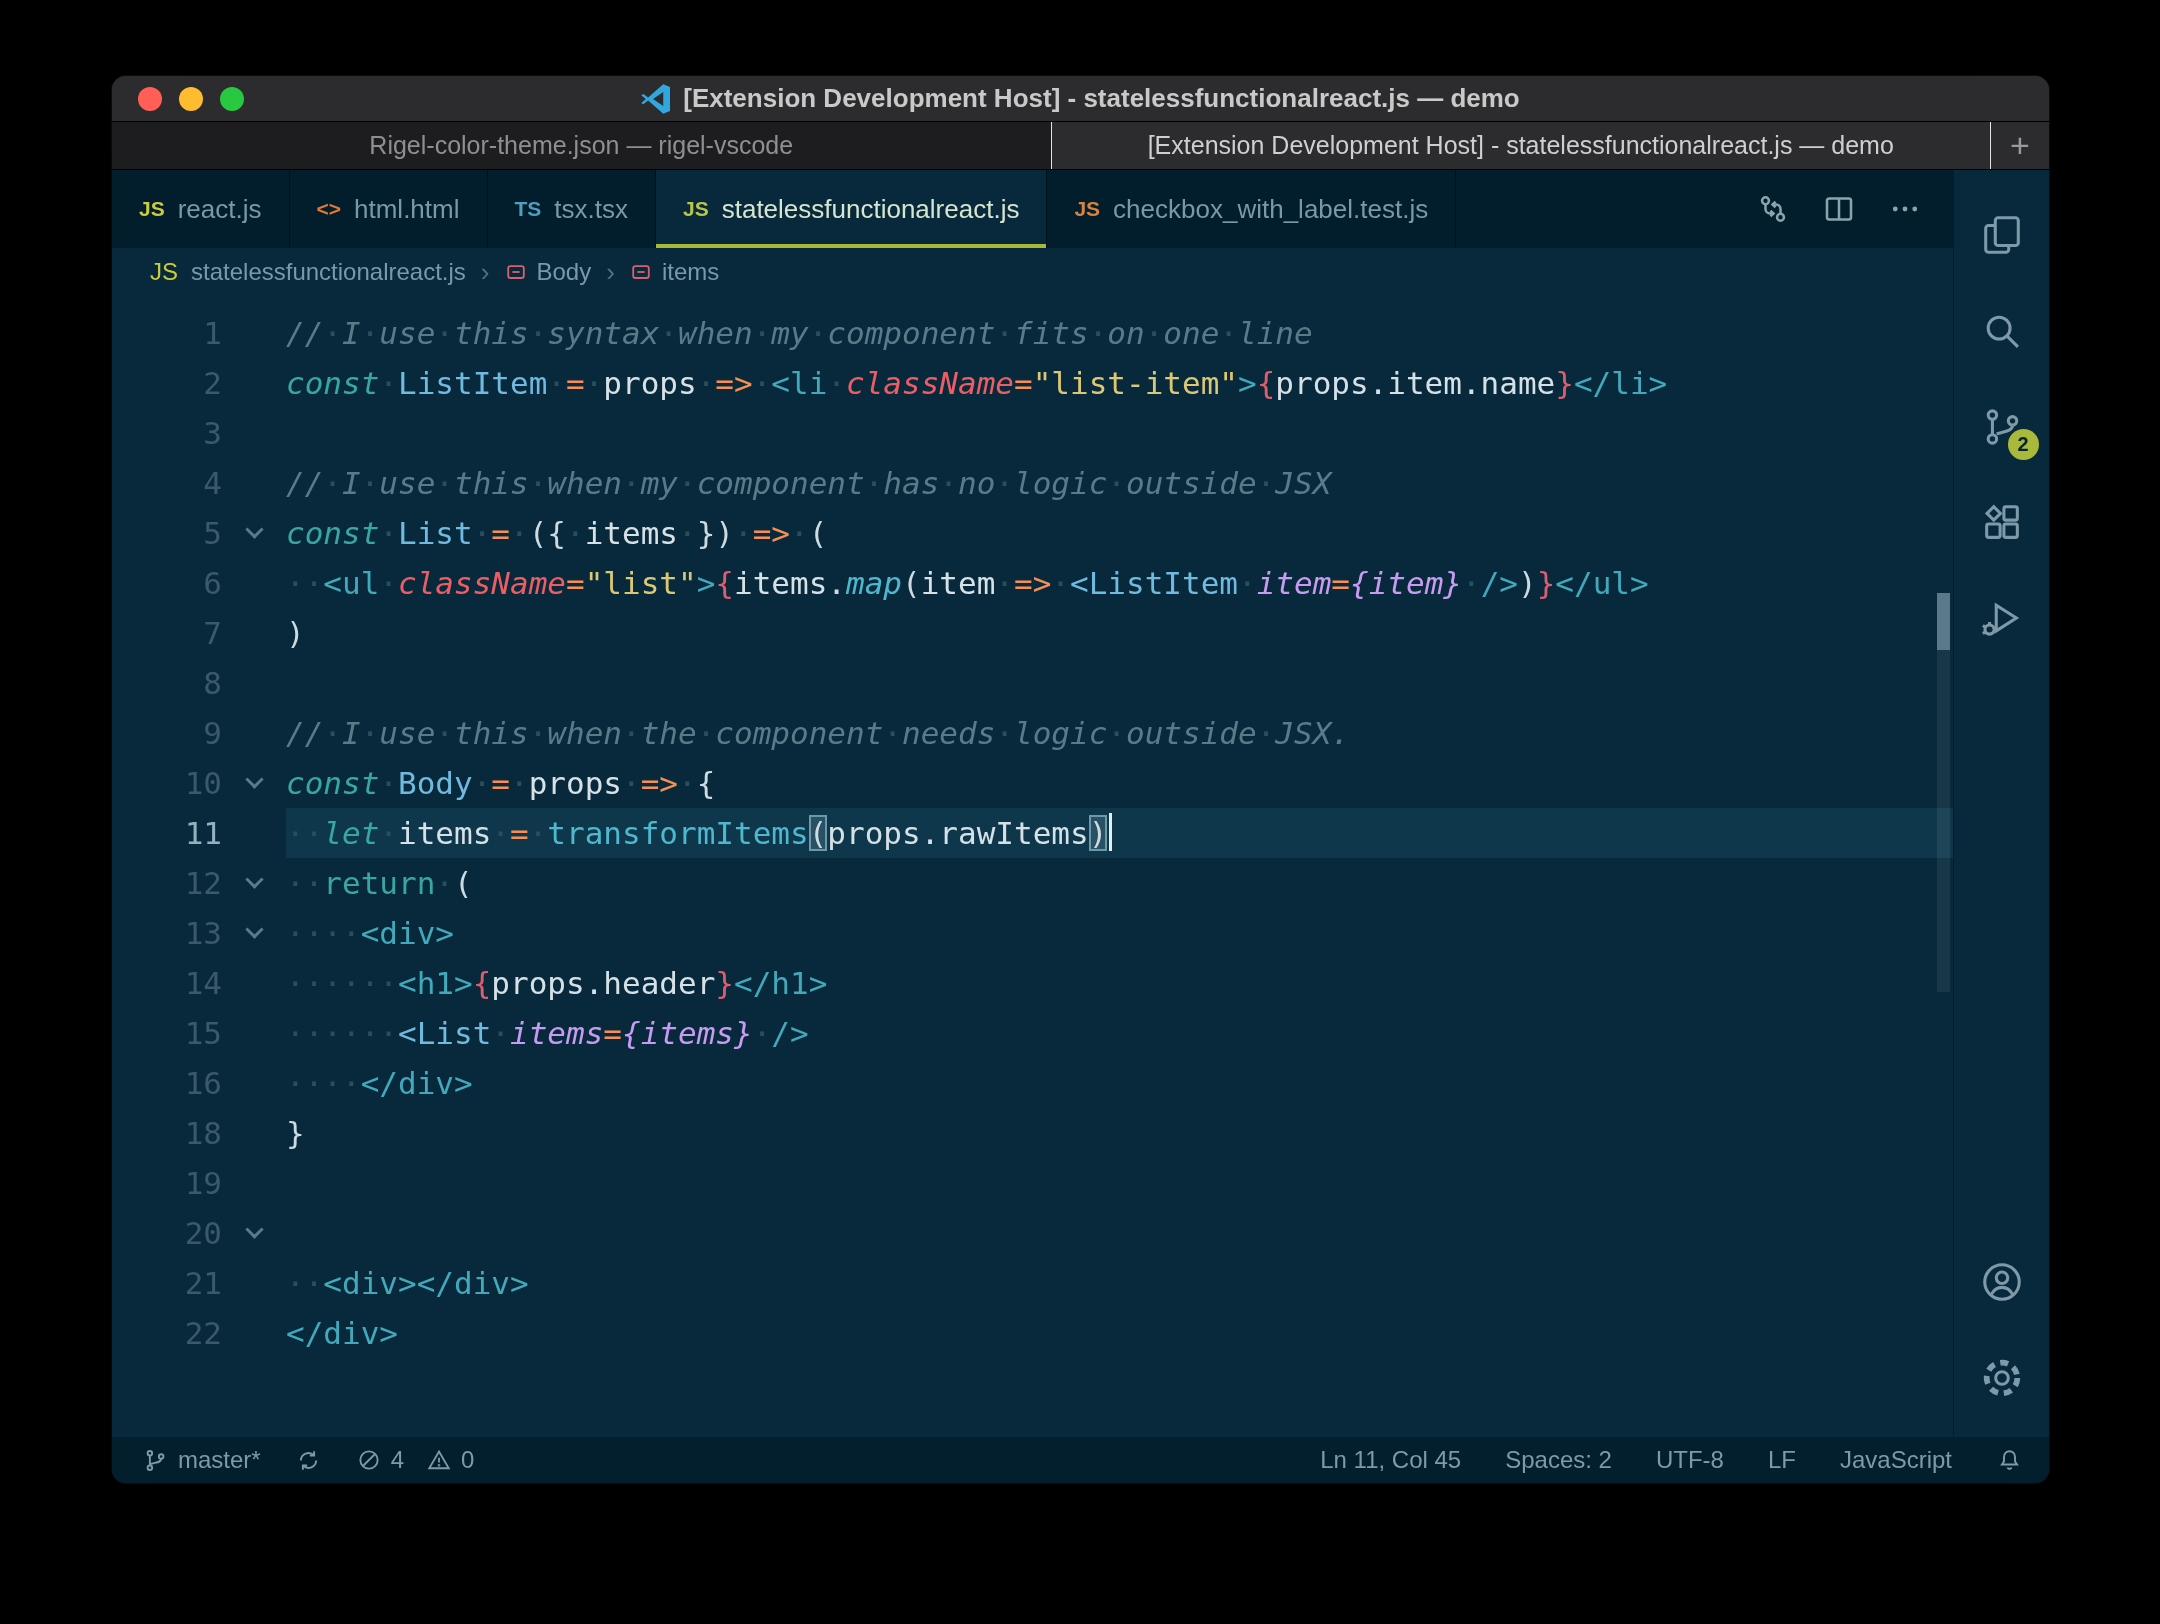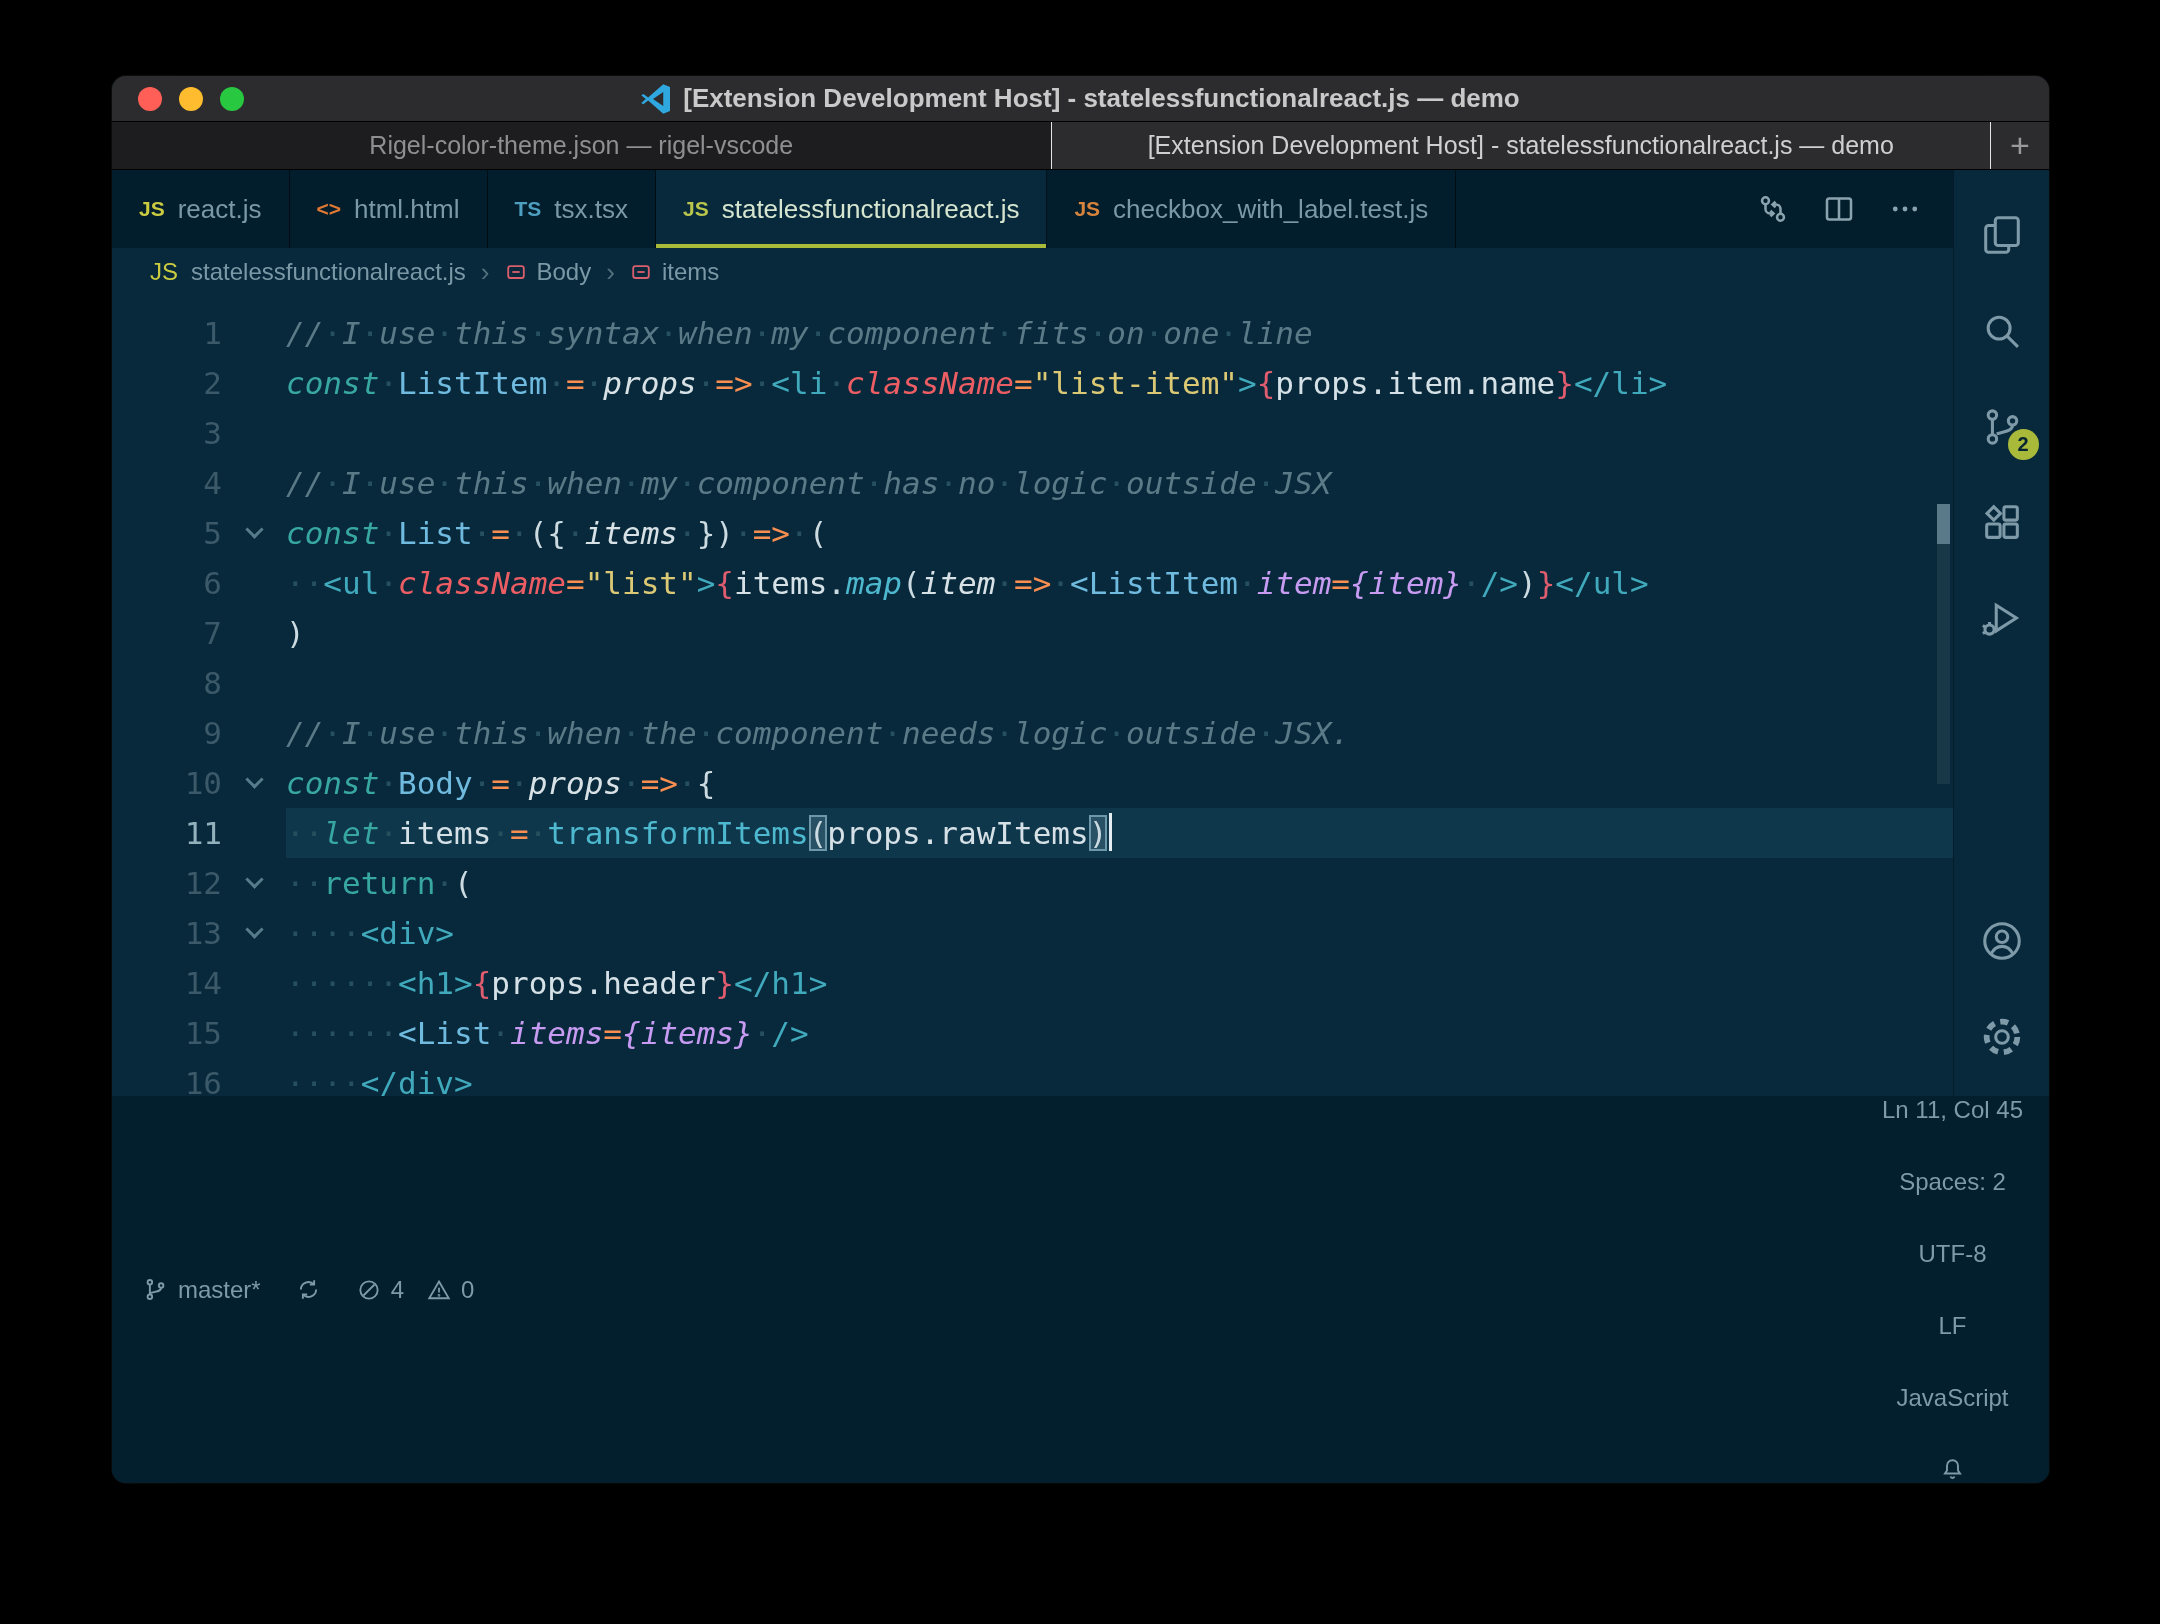--- a/index.html
+++ b/index.html
@@ -75,21 +75,21 @@
   .tk-cp   { color:var(--tok-cp,#6fbade); }
   .tk-fn   { color:var(--tok-fn,#4db8ce); }
   .tk-fni  { color:var(--tok-fn,#4db8ce); font-style:italic; }
   .tk-op   { color:var(--tok-op,#f98e51); }
   .tk-pn   { color:var(--tok-pn,#ccdbe1); }
   .tk-tag  { color:var(--tok-tag,#41a9bc); }
   .tk-attrR{ color:var(--tok-attrR,#ec5d64); font-style:italic; }
   .tk-attrP{ color:var(--tok-attrP,#c79bf2); font-style:italic; }
   .tk-str  { color:var(--tok-str,#dbc874); }
   .tk-var  { color:var(--tok-var,#d5e1e6); }
-  .tk-param{ color:var(--tok-param,#d8e2e6); font-style:italic; }
+  .tk-param{ color:var(--tok-param,#d8e2e6); }
   .tk-jsb  { color:var(--tok-jsb,#e05d6f); }
   .tk-bm   { color:var(--tok-pn,#ccdbe1); background:rgba(109,152,169,.28); box-shadow:inset 0 0 0 2px #6d98a9; }
   .ws { color:var(--whitespace-dot,#27505f); font-style:normal; }
   .caret { display:inline-block; width:3px; height:38px; background:#e3edf2; vertical-align:-7px; margin-left:2px; }
   .vscroll { position:absolute; top:0; right:0; width:20px; bottom:0; }
   .vthumb-faint { position:absolute; right:3px; width:13px; top:26%; height:35%; background:rgba(255,255,255,.07); }
   .vthumb { position:absolute; right:3px; width:13px; top:26%; height:5%; background:var(--scroll-thumb, rgba(190,220,235,.4)); }
   
   .activity-bar {
     flex:0 0 96px; background:var(--activitybar-bg,#07293b);
@@ -104,21 +104,21 @@
     background:var(--badge-bg,#a9ba3a); color:var(--badge-text,#072433);
     font-size:20px; font-weight:700; display:flex; align-items:center; justify-content:center;
   }
   
   .statusbar {
     flex:0 0 46px; background:var(--statusbar-bg,#031f2d); color:var(--statusbar-text,#7e99a7);
     display:flex; align-items:center; font-size:24px; padding:0 26px 0 30px; gap:34px;
   }
   .sb-item { display:flex; align-items:center; gap:9px; background:none; border:none; color:inherit; font-size:24px; white-space:nowrap; }
   .sb-item svg { stroke:currentColor; fill:none; stroke-width:1.7; }
-  .sb-right { margin-left:auto; display:flex; align-items:center; gap:44px;flex-direction:column; }
+  .sb-right { margin-left:auto; display:flex; align-items:flex-end; gap:44px; }
   .sb-group { display:flex; align-items:center; gap:22px; }
 </style>
 </head>
 <body>
 
 <div class="window">
 
   <div class="titlebar">
     <div class="traffic">
       <button class="light" style="background:var(--traffic-red,#ff5f57)"></button>

